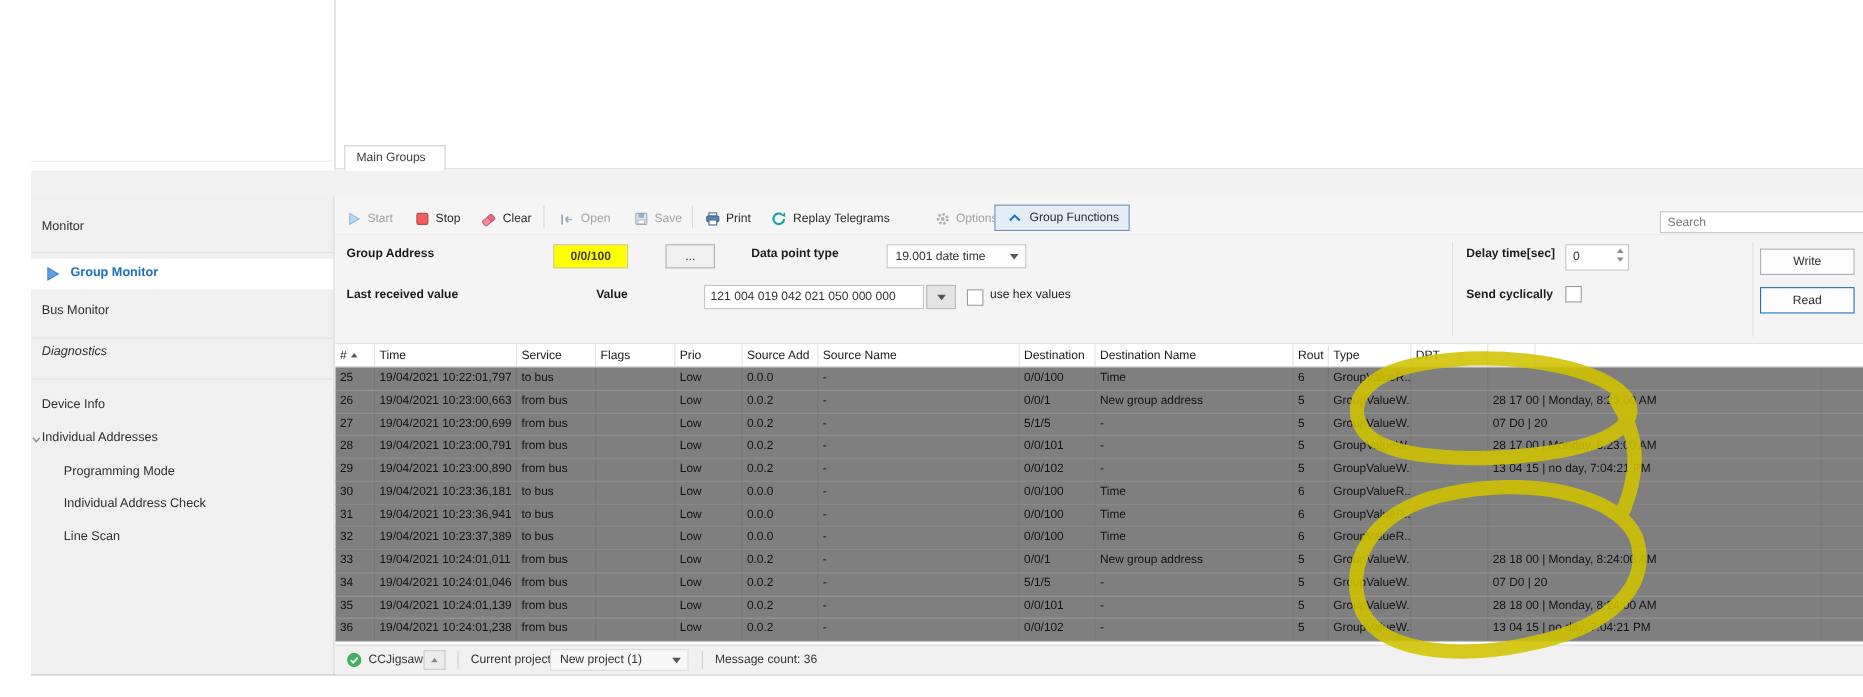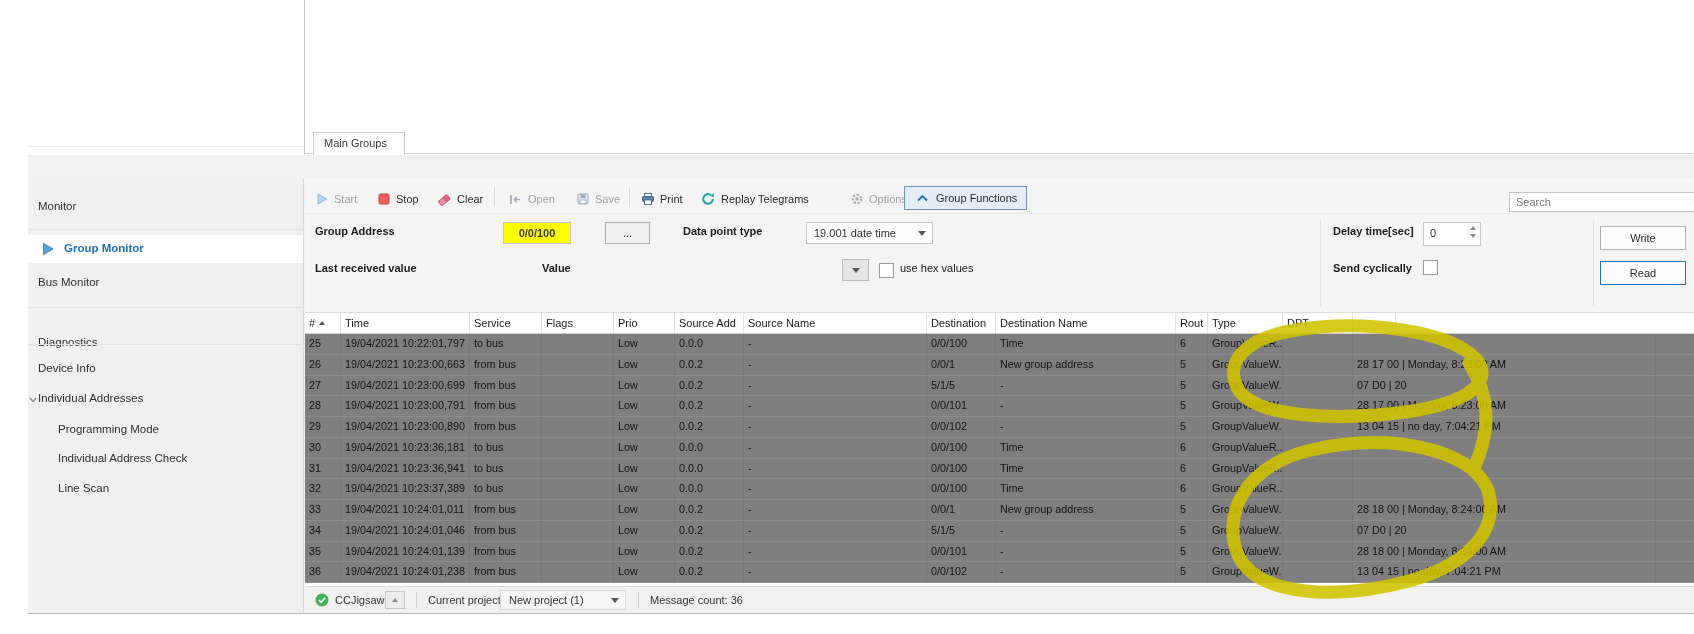--- a/index.html
+++ b/index.html
@@ -103,21 +103,21 @@
       <div class="side-label" style="top:22px;">Monitor</div>
       <div class="side-sep" style="top:51px;"></div>
       <div class="side-selected">
         <svg width="14" height="14" style="position:absolute;left:13px;top:7px;">
           <path d="M2.5 1.5 L12 7 L2.5 12.5 Z" fill="#5aa2de" stroke="#3c88c8" stroke-width="1"></path>
         </svg>
         <span class="lbl">Group Monitor</span>
       </div>
       <div class="side-label" style="top:98px;">Bus Monitor</div>
       <div class="side-sep" style="top:129px;"></div>
-      <div class="side-label" style="top:158px;">Diagnostics</div>
+      <div class="side-label" style="top:136px;font-style:italic;">Diagnostics</div>
       <div class="side-sep" style="top:166px;"></div>
       <div class="side-label" style="top:184px;">Device Info</div>
       <svg width="8" height="6" style="position:absolute;left:1px;top:219px;">
           <polyline points="1,1 4,4.5 7,1" fill="none" stroke="#8a8a8a" stroke-width="1.3"></polyline>
         </svg>
       <div class="side-label" style="top:214px;text-align:right;">Individual Addresses</div>
       <div class="side-label" style="top:245px;left:30px;">Programming Mode</div>
       <div class="side-label" style="top:274px;left:30px;">Individual Address Check</div>
       <div class="side-label" style="top:304px;left:30px;">Line Scan</div>
     </div>
@@ -207,20 +207,21 @@
           <span>...</span>
         </div>
         <div class="glabel" style="left:378px;top:11px;">Data point type</div>
         <div class="combo" style="left:501px;top:8px;width:127px;height:22px;">
           <span class="ctext">19.001 date time</span>
           <span class="caret-down"></span>
         </div>
 
         <div class="glabel" style="left:10px;top:48px;">Last received value</div>
         <div class="glabel" style="left:237px;top:48px;">Value</div>
+        <input class="field" style="left: 335px; top: 45px; width: 200px; height: 22px;" value="121 004 019 042 021 050 000 000">
         <div class="ddbtn" style="left:537px;top:45px;width:27px;height:22px;">
           <span class="caret-down" style="margin:0;"></span>
         </div>
         <span class="checkbox" style="left:574px;top:49px;"></span>
         <div class="gtext" style="left:595px;top:48px;">use hex values</div>
 
         <div class="gvline" style="left:1015px;"></div>
         <div class="glabel" style="left:1028px;top:11px;">Delay time[sec]</div>
         <div class="spinner" style="left:1118px;top:8px;width:58px;height:24px;">
           <span class="sval">0</span>

